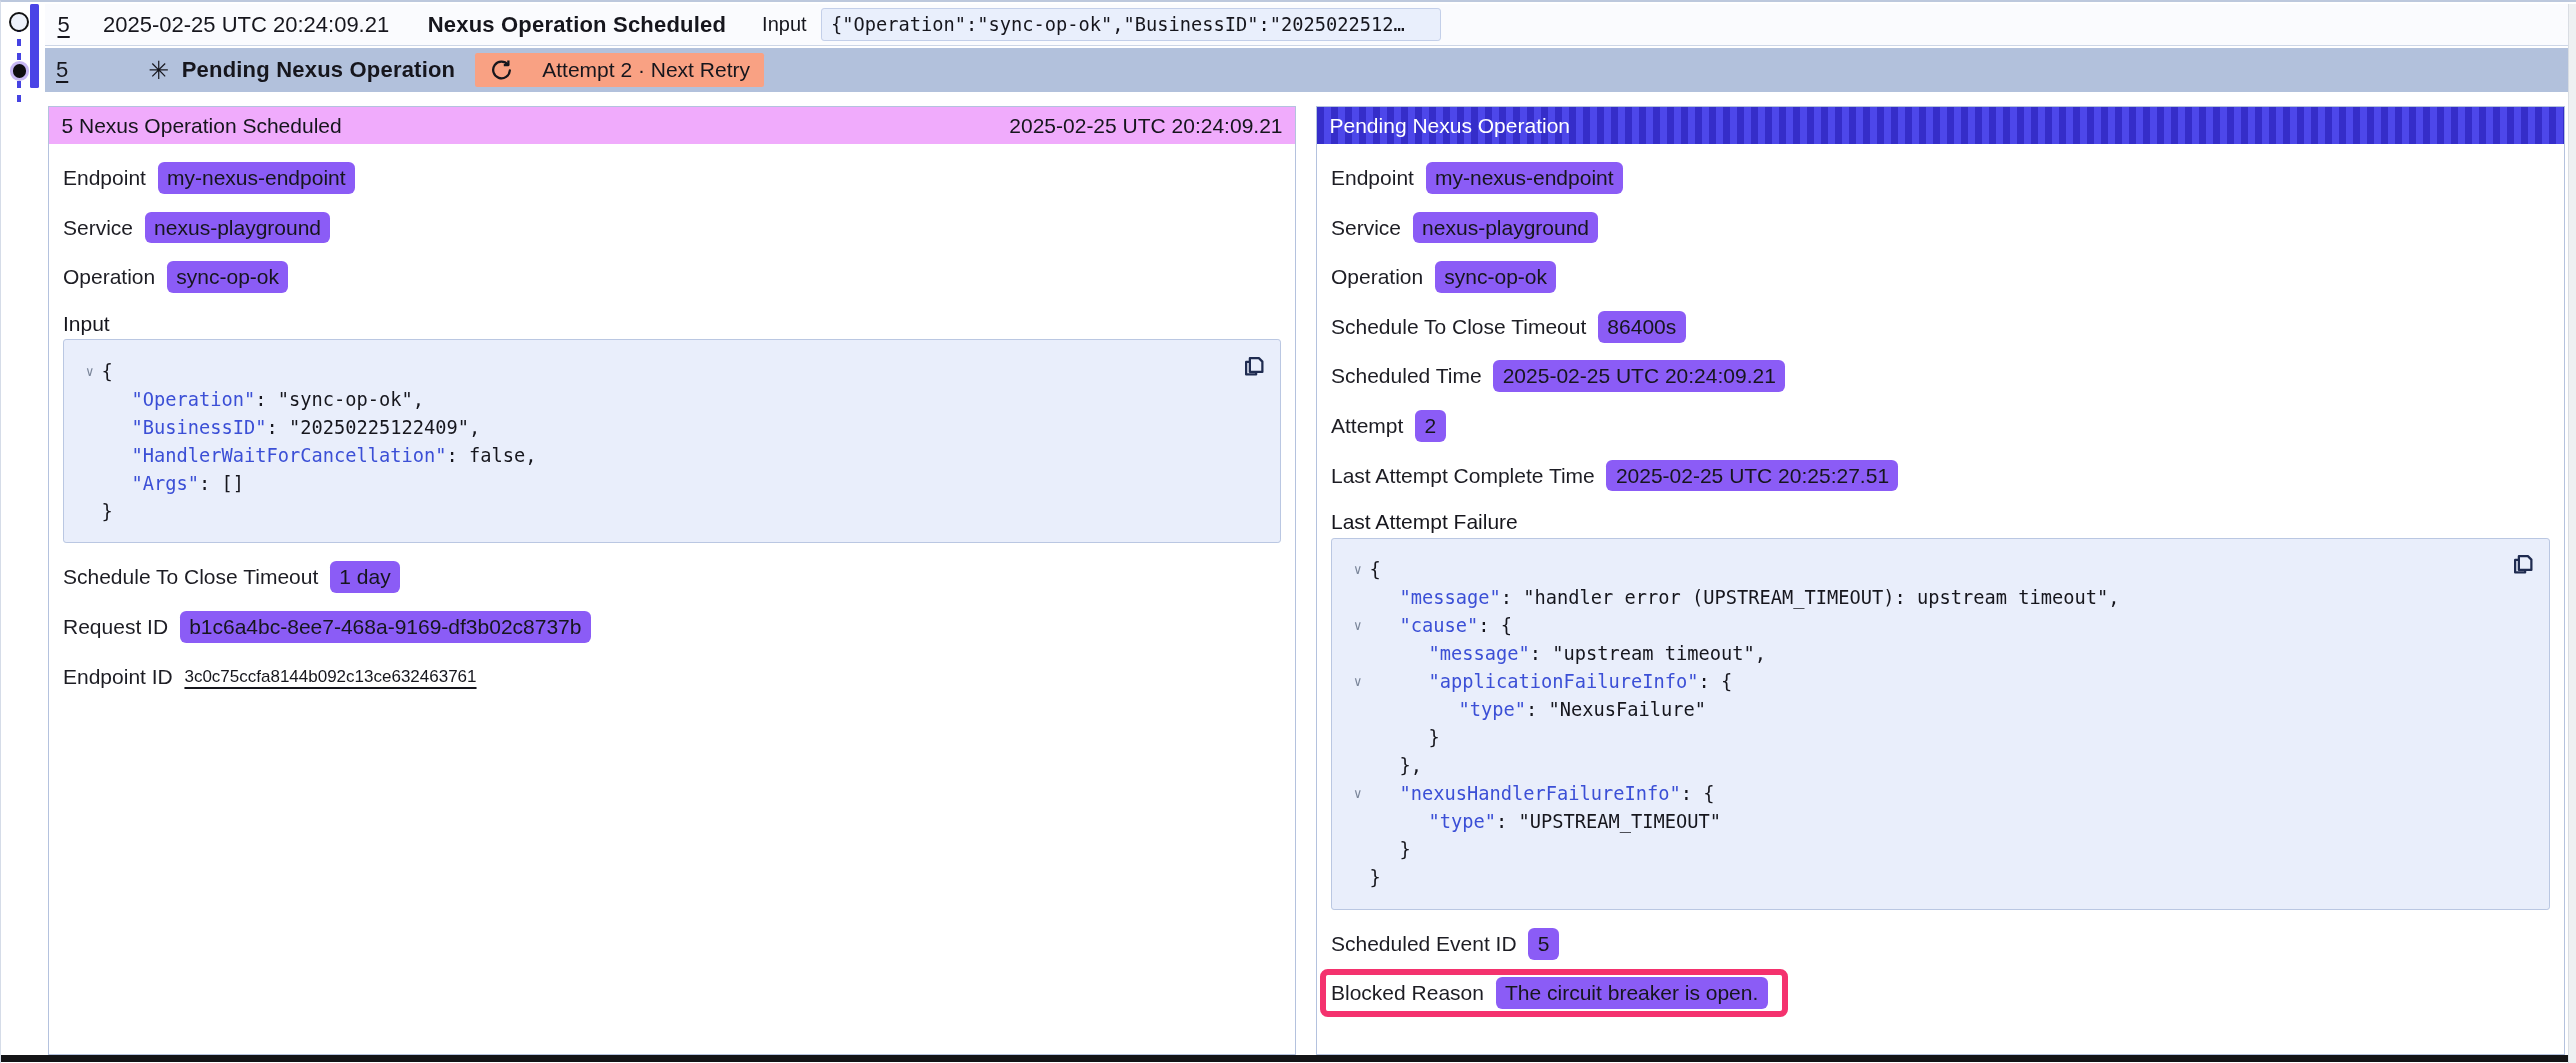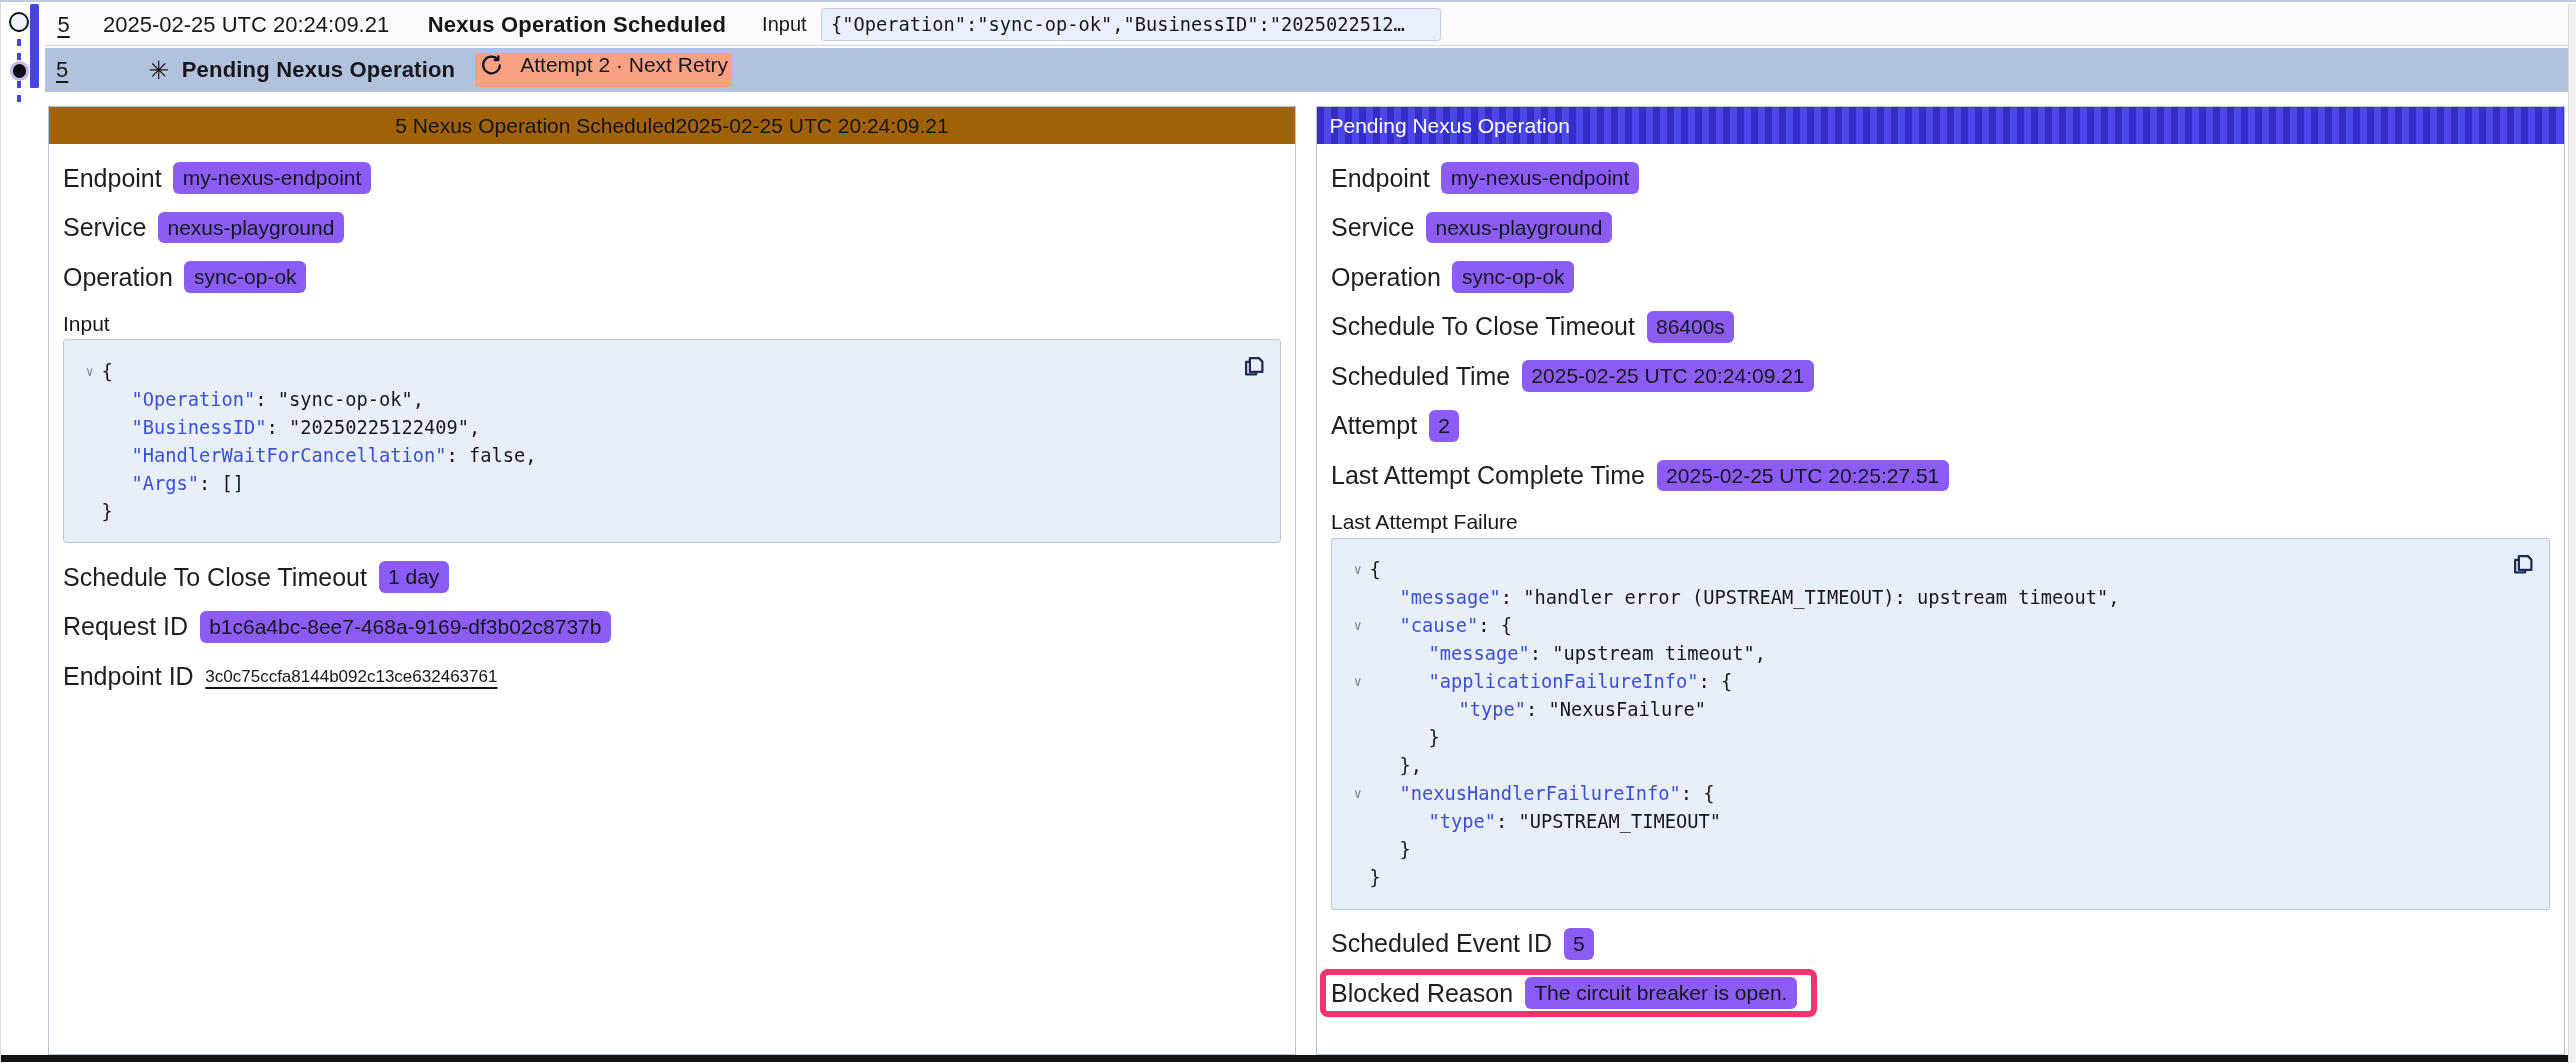--- a/index.html
+++ b/index.html
@@ -27,36 +27,36 @@
   .row1 .ev-input-pill { margin-left:14px; width:620px; height:33px; display:flex; align-items:center;
           background:#e9effc; border:1.6px solid #c3cfe9; border-radius:3.1px; padding:0 9.4px;
           font-family:"DejaVu Sans Mono", monospace; font-size:18.7px; white-space:nowrap; overflow:hidden; }
 
   .row2 { position:absolute; left:44px; top:46px; width:2523px; height:44px; background:#b2c1dc;
           display:flex; align-items:center; padding-left:11px; font-size:22px; }
   .row2 .ev-id { text-decoration:underline; text-underline-offset:3.9px; }
   .row2 .ast { margin-left:80px; font-size:25px; line-height:1; }
   .row2 .pn-title { font-weight:700; margin-left:12.5px; letter-spacing:0.2px; }
   .row2 .retry-badge { margin-left:20px; height:34px; background:#f9a183; border-radius:2.3px;
-          display:flex; align-items:flex-start; gap:16px; padding:0 4px; font-size:21px; color:#16161d; }
+          display:flex; align-items:center; gap:28px; padding:0 14px; font-size:21px; color:#16161d; }
 
   
   .panel { position:absolute; top:104px; height:949px; background:#fff; border:1.6px solid #b4c2de; }
   .panel.left  { left:47px;  width:1248px; }
   .panel.right { left:1315px; width:1249px; }
   .panel-header { height:37px; display:flex; align-items:center; justify-content:space-between;
                   padding:0 12.5px; font-size:21px; }
-  .panel.left .panel-header { background:#a16207; color:#15151c;justify-content:center; }
+  .panel.left .panel-header { background:#f0abfc; color:#15151c; }
   .panel.right .panel-header { color:#fff; font-weight:500;
         background:repeating-linear-gradient(90deg,#352dc9 0 7px,#4d47ea 7px 14px); }
   .panel-body { padding:17px 14px 0 14px; }
 
   .frow { height:34px; margin-bottom:15.6px; display:flex; }
   .fwrap { display:inline-flex; align-items:center; position:relative; }
-  .flabel { font-size:25px; color:#1d1d24; margin-right:11.7px; white-space:nowrap; }
+  .flabel { font-size:21px; color:#1d1d24; margin-right:11.7px; white-space:nowrap; }
   .pill { background:#8b5cf6; border-radius:6.2px; padding:3.9px 9.4px; font-size:21px; white-space:nowrap; }
   .vlink { font-size:17px; text-decoration:underline; text-underline-offset:4.7px; text-decoration-thickness:1.6px; white-space:nowrap; }
   .sec-label { height:28px; font-size:21px; display:flex; align-items:center; margin-bottom:1.6px; }
 
   .ring { position:absolute; left:-11px; right:-20px; top:-7px; bottom:-7px;
           border:6.2px solid #f4326e; border-radius:7.8px; pointer-events:none; z-index:20; }
 
   .json-block { position:relative; background:#e9eefb; border:1.6px solid #bac7e2; border-radius:3.1px;
                 padding:17px 14px; margin-bottom:17px;
                 font-family:"DejaVu Sans Mono", monospace; font-size:18.7px; }

